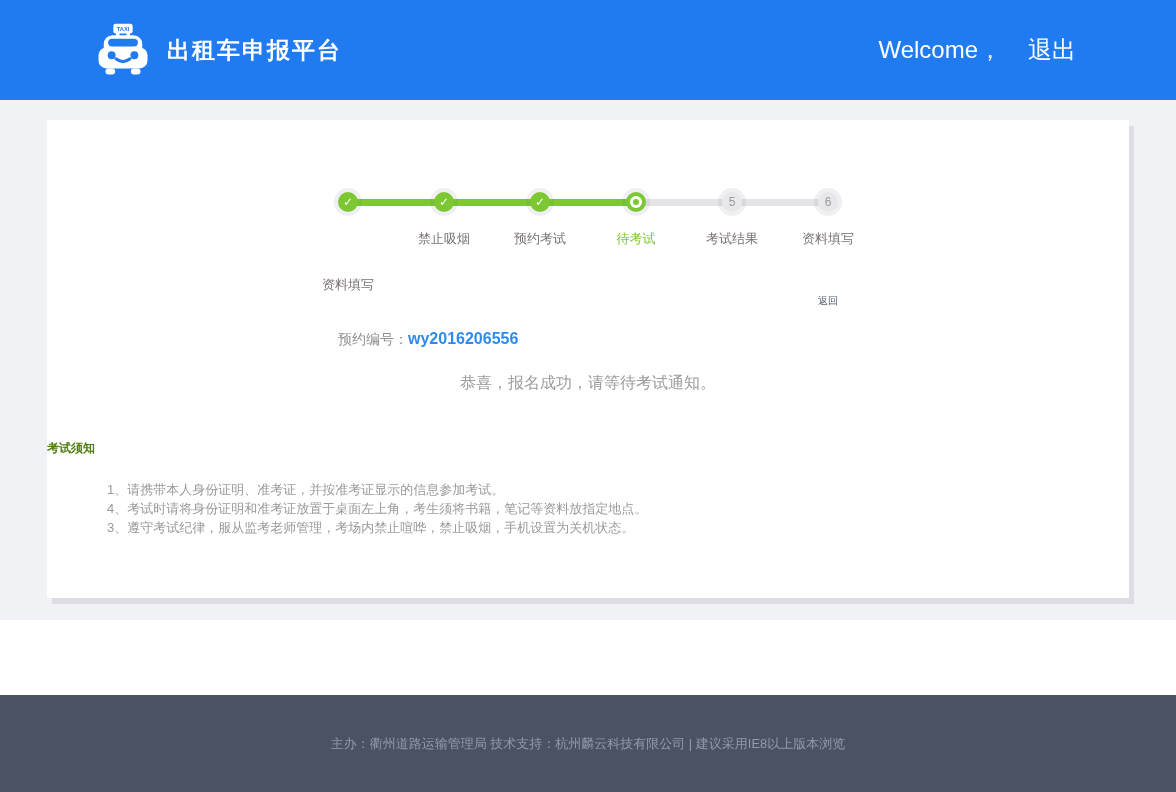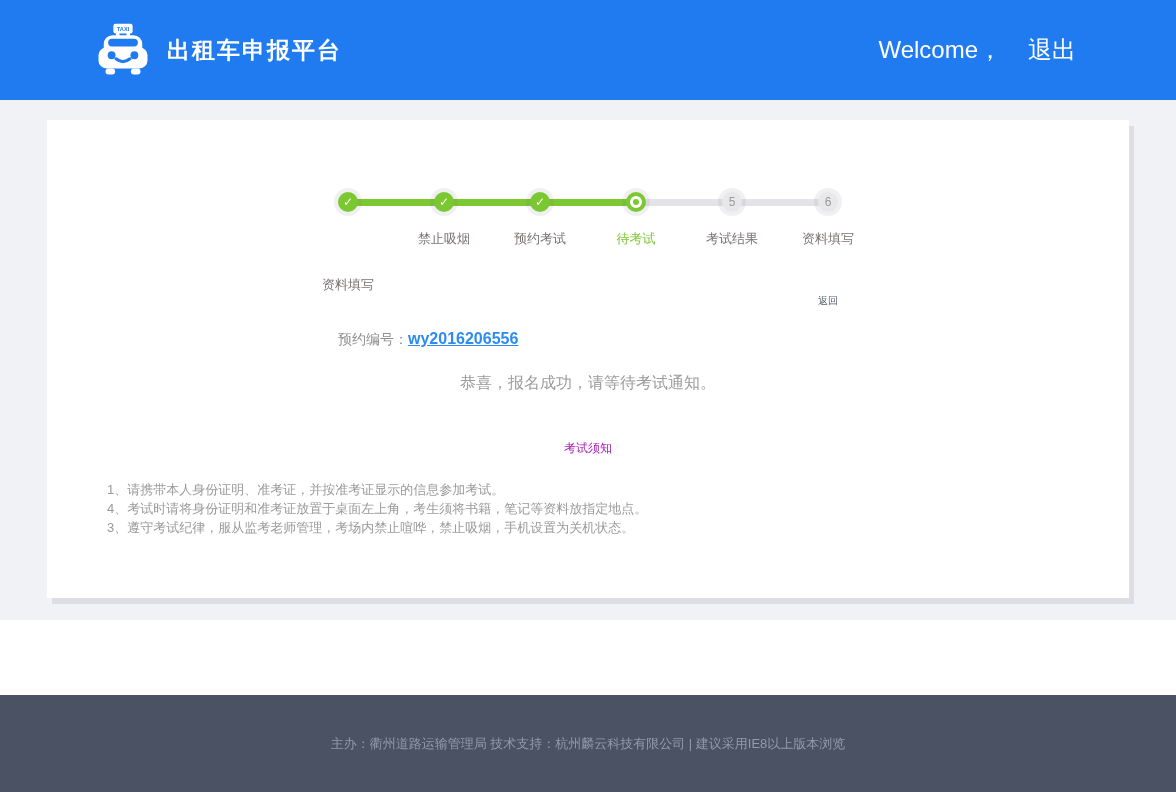--- a/index.html
+++ b/index.html
@@ -57,25 +57,25 @@
   .step-label.l0 { left:-38px;margin-top:46px; } .step-label.l1 { left:58px; }  .step-label.l2 { left:154px; }
   .step-label.l3 { left:250px; } .step-label.l4 { left:346px; } .step-label.l5 { left:442px; }
   .step-label.current { color:#7cc832; }
 
   
   .content-block { width:500px; margin:0 auto; }
   .back-row { text-align:right; margin-top:42px; }
   .back-link { font-size:10px; color:#55606e; text-decoration:none; cursor:pointer; }
   .booking-row { margin-top:22px; font-size:14px; }
   .booking-label { color:#8f8f8f; }
-  .booking-value { color:#2b8bf0; font-weight:bold; font-size:16px;text-decoration:underline; }
+  .booking-value { color:#2b8bf0; font-weight:bold; font-size:16px; }
   .congrats { margin-top:24px; text-align:center; font-size:16px; color:#9b9b9b; white-space:nowrap; }
 
   
-  .notice-title { margin-top:46px; text-align:center; font-size:12px; font-weight:normal; color:#a21caf; }
+  .notice-title { margin-top:46px; text-align:left; font-size:12px; font-weight:bold; color:#4d7c0f; }
   .notice-list { margin-top:23px; padding-left:60px; }
   .notice-item { font-size:13px; color:#9a9a9a; line-height:19px; }
 
   
   .white-band { height:75px; background:#ffffff; }
   .footer { height:97px; background:#4a5264; display:flex; align-items:center; justify-content:center; }
   .footer-text { color:#939aa9; font-size:13px;text-align:right; }
 </style>
 </head>
 <body>

